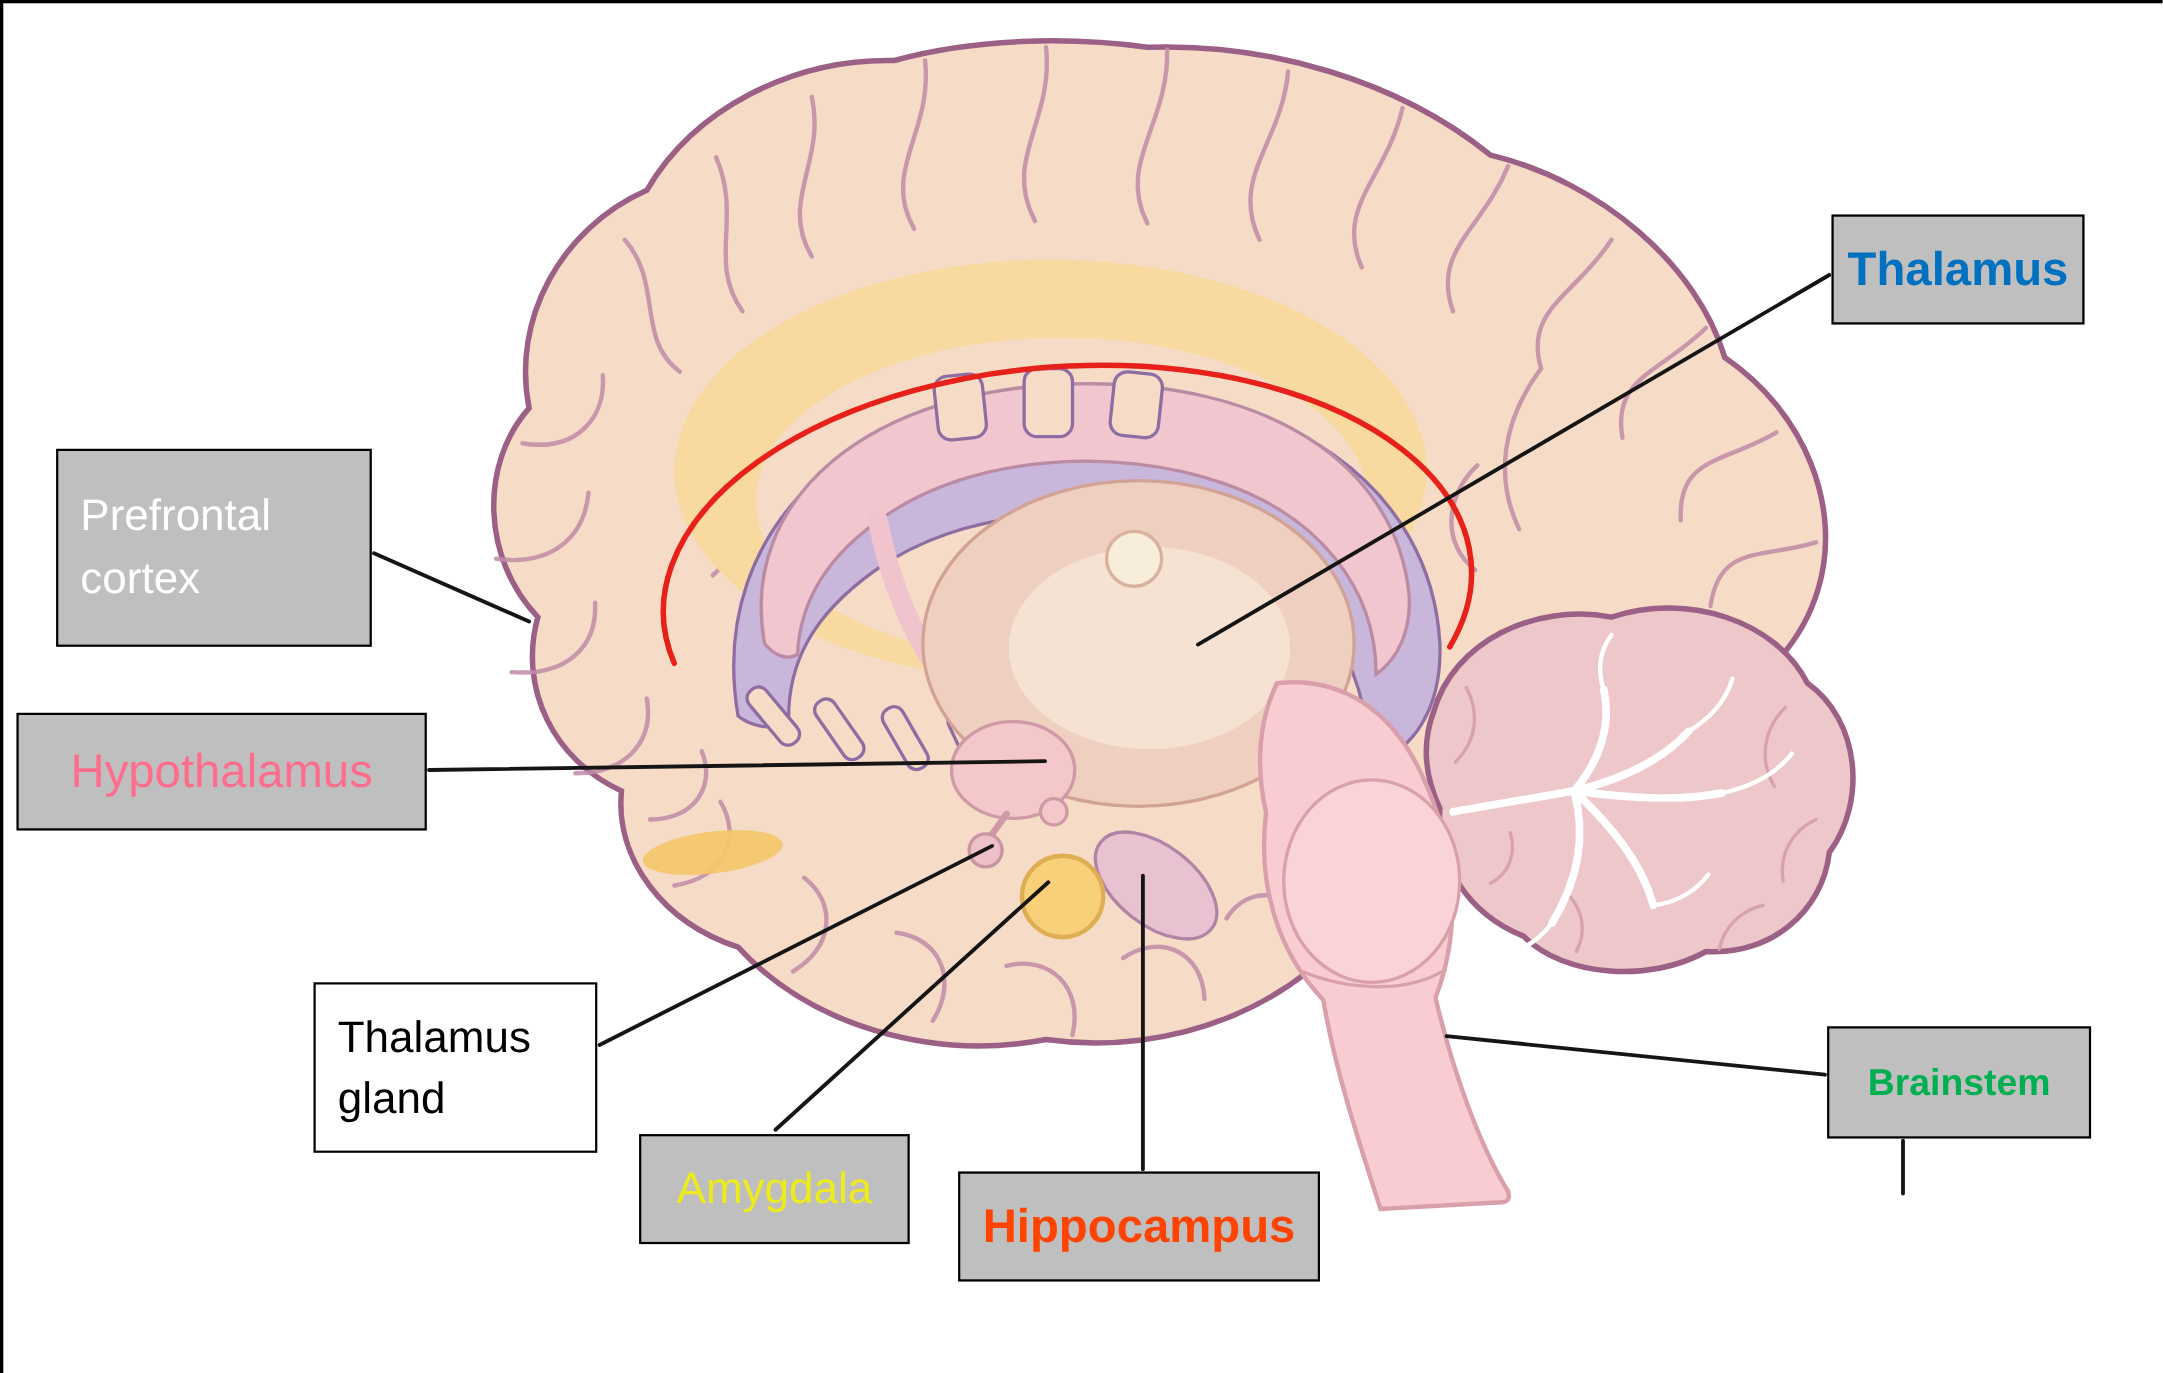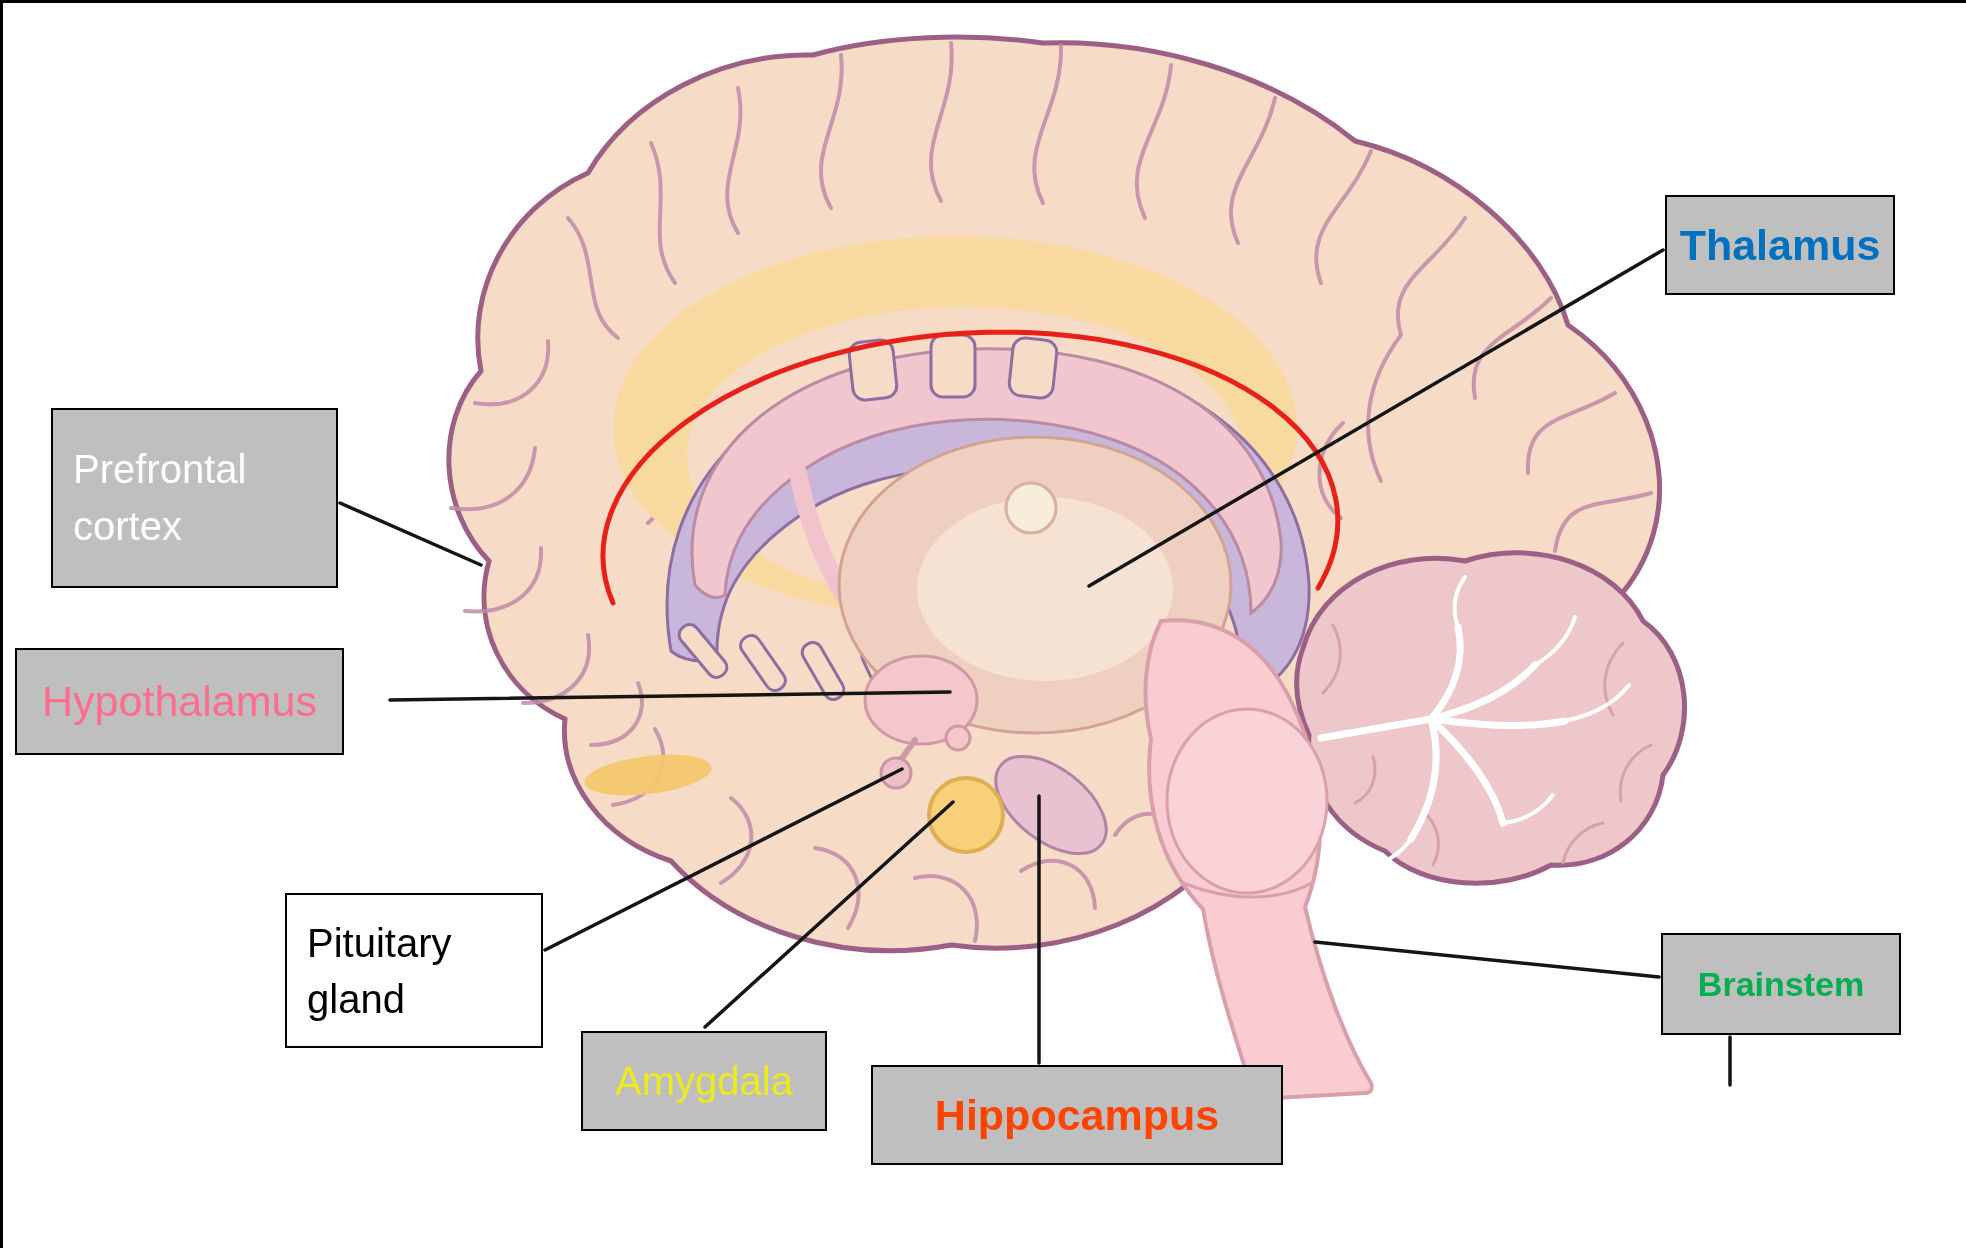--- a/index.html
+++ b/index.html
@@ -174,33 +174,33 @@
       <line x1="1036" y1="1060" x2="1036" y2="793"></line>
       <line x1="1656" y1="974" x2="1312" y2="939"></line>
       <line x1="1727" y1="1034" x2="1727" y2="1082"></line>
     </g>
   </svg>
 
   <div class="label gray leftpad" style="left:48px;top:405px;width:287px;height:180px;font-size:40px;line-height:1.42;">
     <span style="color: rgb(255, 255, 255);">Prefrontal cortex</span>
   </div>
 
-  <div class="label gray center" style="left:12px;top:645px;width:329px;height:107px;font-size:43px;">
+  <div class="label gray center" style="left:12px;top:645px;width:373px;height:107px;font-size:43px;">
     <span style="color: rgb(255, 109, 142);">Hypothalamus</span>
   </div>
 
   <div class="label white leftpad" style="left:282px;top:890px;width:258px;height:155px;font-size:40px;line-height:1.4;">
-    <span style="color: rgb(0, 0, 0);">Pituitary gland</span>
+    <span style="color: rgb(0, 0, 0);">Thalamus gland</span>
   </div>
 
   <div class="label gray center" style="left:578px;top:1028px;width:246px;height:100px;font-size:40px;">
     <span style="color: rgb(237, 234, 29);">Amygdala</span>
   </div>
 
-  <div class="label gray center bold" style="left:868px;top:1062px;width:412px;height:100px;font-size:43px;">
+  <div class="label gray center bold" style="left:868px;top:1062px;width:329px;height:100px;font-size:43px;">
     <span style="color: rgb(255, 67, 0);">Hippocampus</span>
   </div>
 
   <div class="label gray center bold" style="left:1662px;top:192px;width:230px;height:100px;font-size:43px;">
     <span style="color: rgb(0, 112, 192);">Thalamus</span>
   </div>
 
   <div class="label gray center bold" style="left:1658px;top:930px;width:240px;height:102px;font-size:34px;">
     <span style="color: rgb(0, 176, 80);">Brainstem</span>
   </div>

